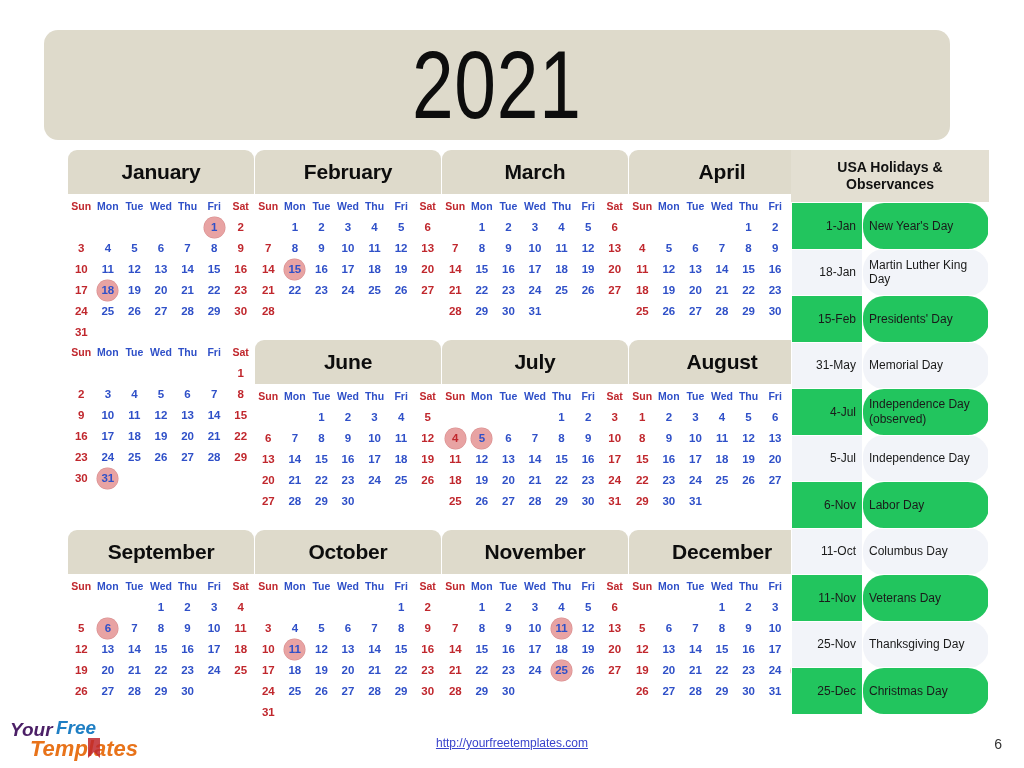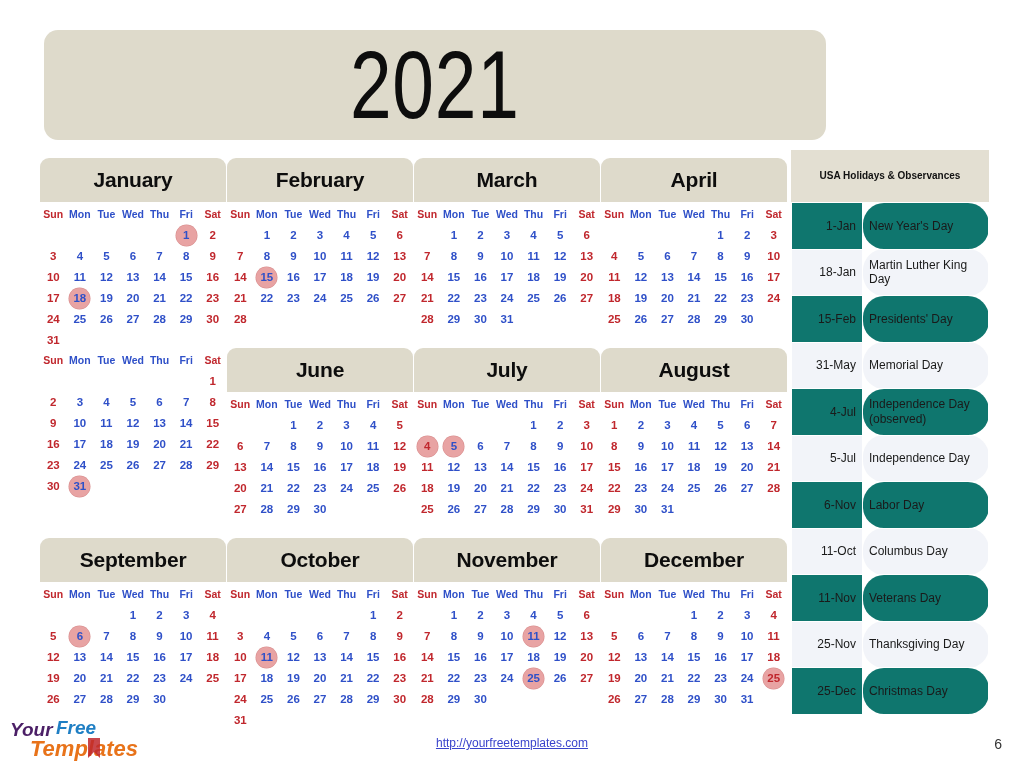--- a/index.html
+++ b/index.html
@@ -13,21 +13,21 @@
     font-family: "Liberation Sans", sans-serif;
     position: relative;
     overflow: hidden;
   }
 
   
   #year-banner {
     position: absolute;
     left: 44px;
     top: 30px;
-    width: 782px;
+    width: 906px;
     height: 110px;
     background: #dedacb;
     border-radius: 14px;
     display: flex;
     align-items: center;
     justify-content: center;
   }
   #year-banner .year-text {
     font-family: "Liberation Sans Narrow", "Liberation Sans", sans-serif;
     font-size: 96px;
@@ -52,23 +52,24 @@
     left: 0;
     width: 748px;
     height: 190px;
   }
   .month-row.r0 { top: 0px; }
   .month-row.r1 { top: 190px; }
   .month-row.r2 { top: 380px; }
 
   .month-card {
     position: absolute;
-    top: 8px;
+    top: 0;
     width: 186px;
     height: 186px;
+    margin-left: 28px;
   }
   .month-card.c0 { left: 0px; }
   .month-card.c1 { left: 187px; }
   .month-card.c2 { left: 374px; }
   .month-card.c3 { left: 561px; }
 
   .month-header {
     height: 44px;
     background: #dedacb;
     border-radius: 9px 9px 0 0;
@@ -129,21 +130,21 @@
     top: 150px;
     width: 198px;
   }
   #holidays-title {
     background: #e3dfd2;
     height: 52px;
     display: flex;
     align-items: center;
     justify-content: center;
     text-align: center;
-    font-size: 10px;
+    font-size: 14px;
     font-weight: bold;
     color: #111;
     line-height: 1.25;
     padding: 0 6px;
     box-sizing: border-box;
   }
   table.holidays-table {
     width: 198px;
     border-collapse: collapse;
     table-layout: fixed;
@@ -160,21 +161,21 @@
     width: 58px;
     text-align: right;
     padding-right: 8px;
   }
   td.hol-name {
     text-align: left;
     padding-left: 9px;
     line-height: 1.2;
     border-radius: 21px;
   }
-  tr.row-odd td { background: #0f766e; }
+  tr.row-odd td { background: #22c55e; }
   tr.row-even td { background: #f2f4f9; }
 
   
   #footer-logo {
     position: absolute;
     left: 8px;
     top: 716px;
     width: 150px;
     height: 48px;
   }

